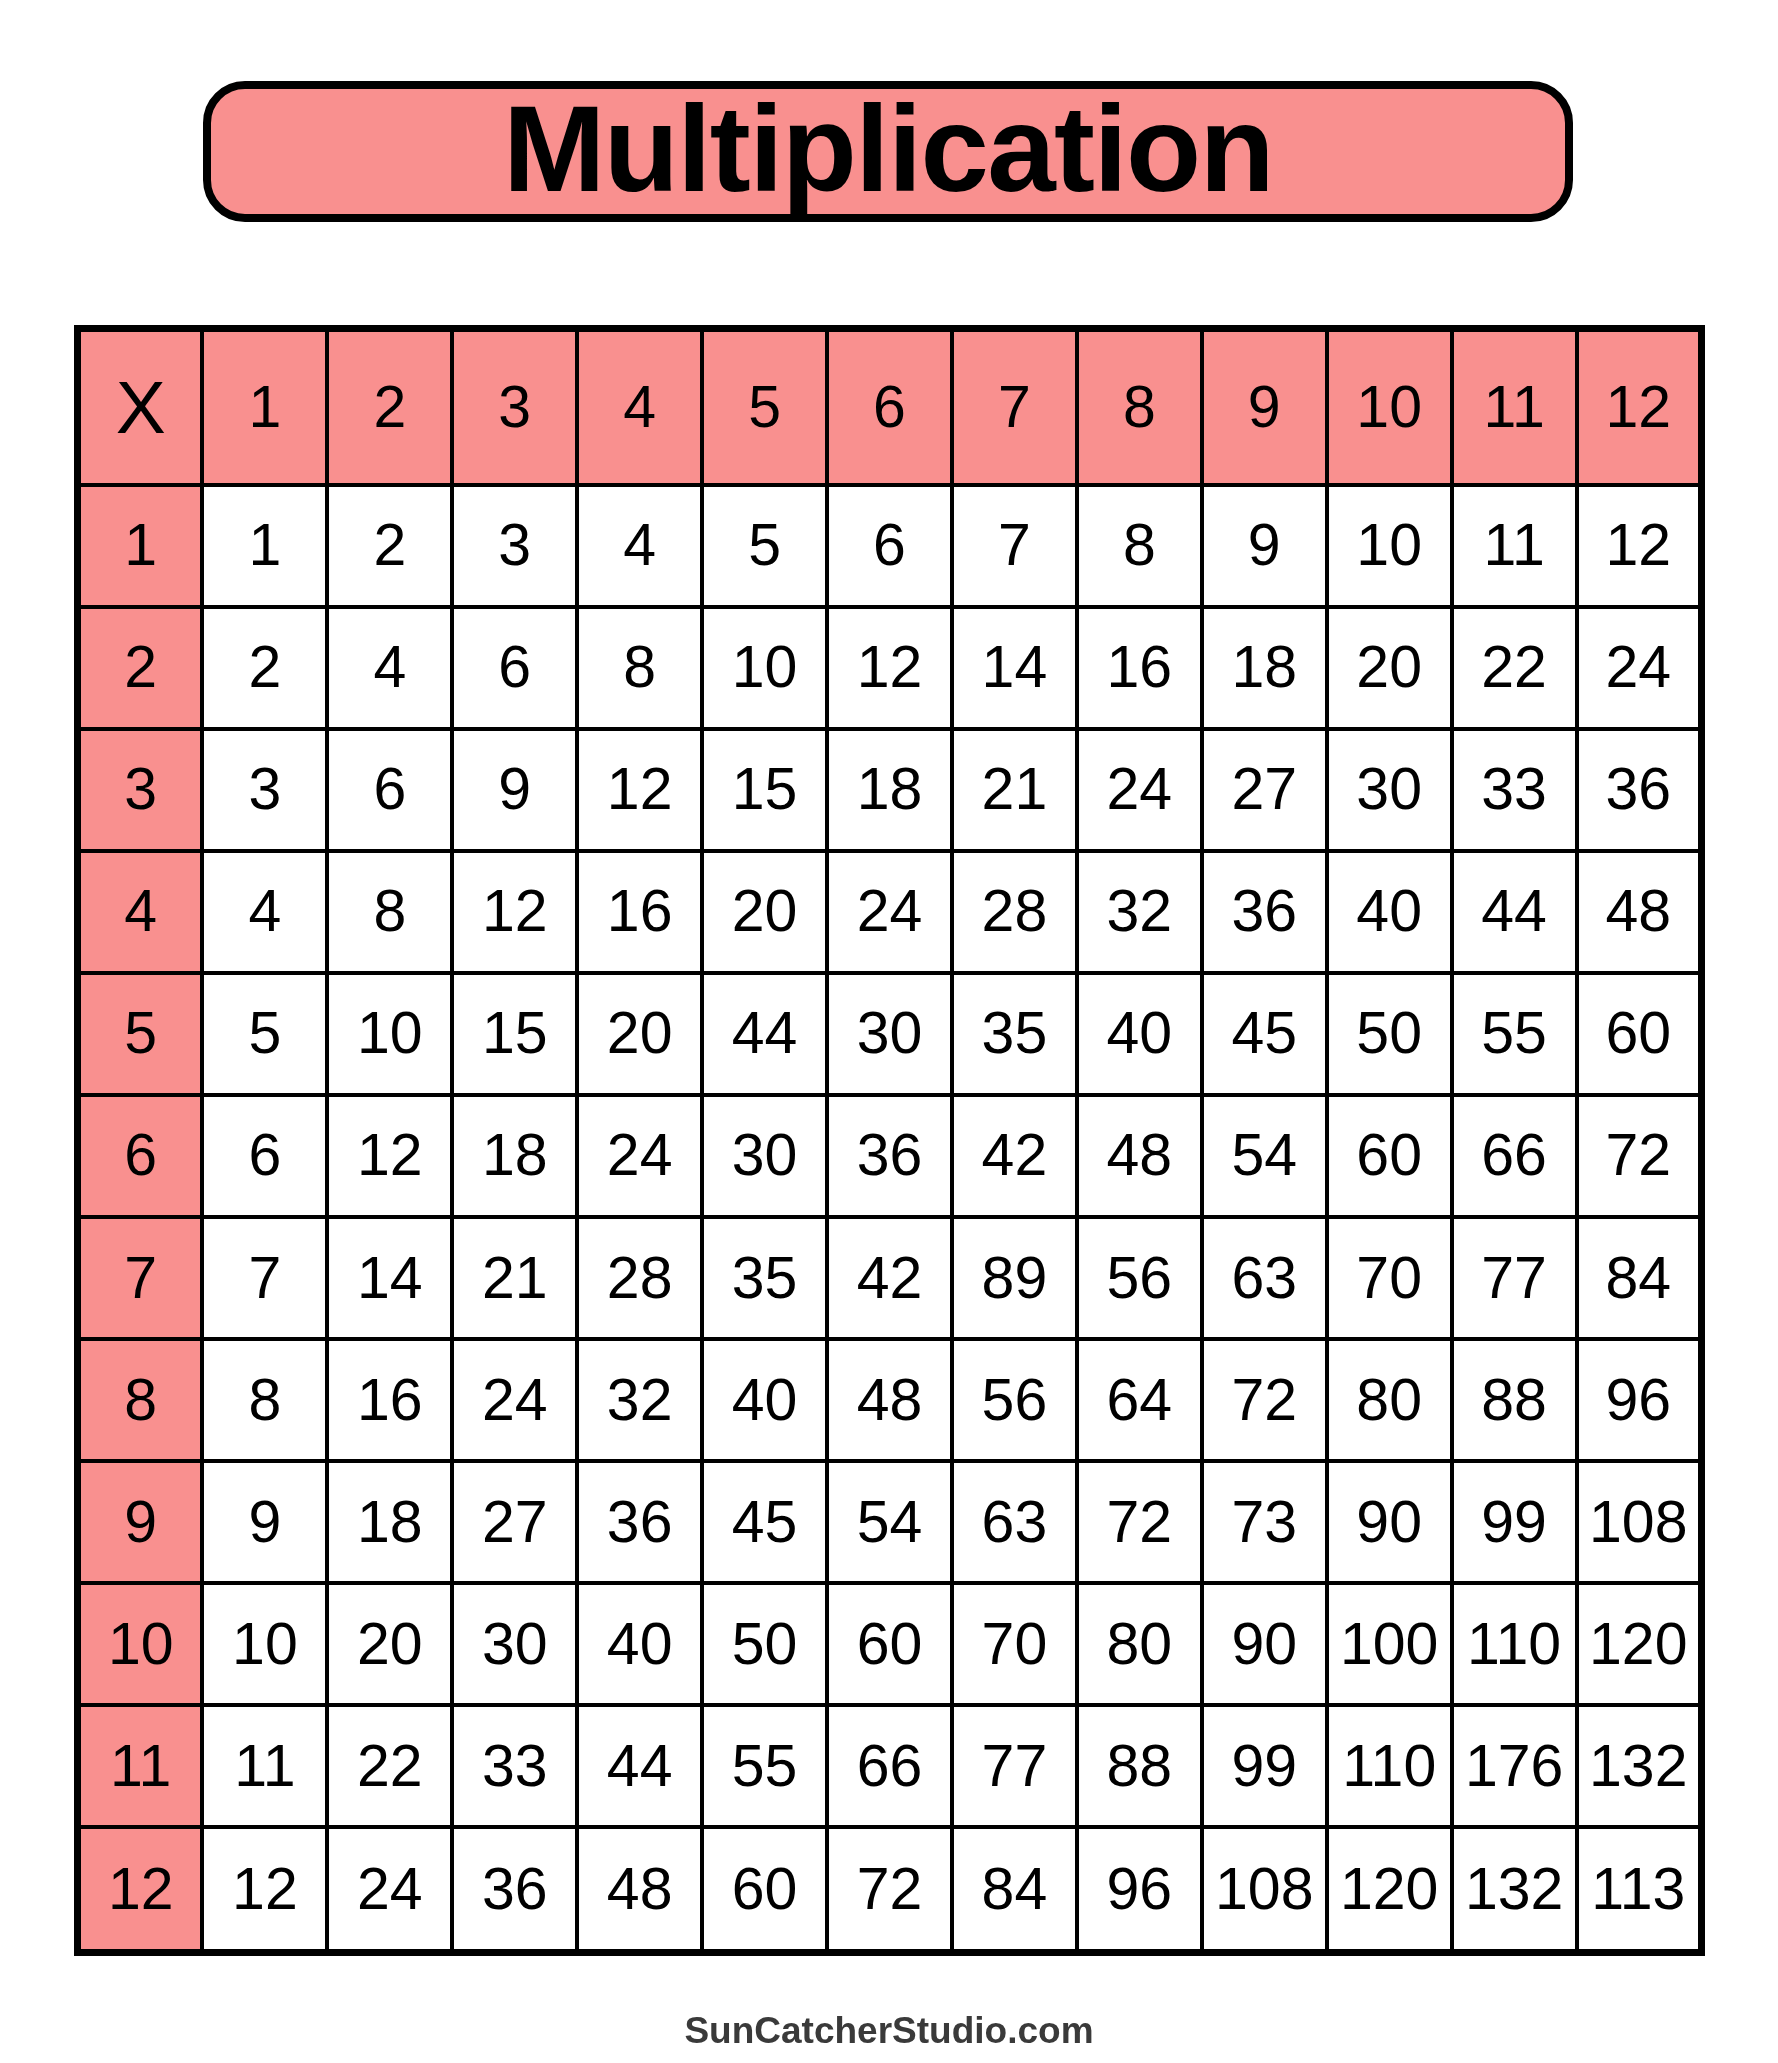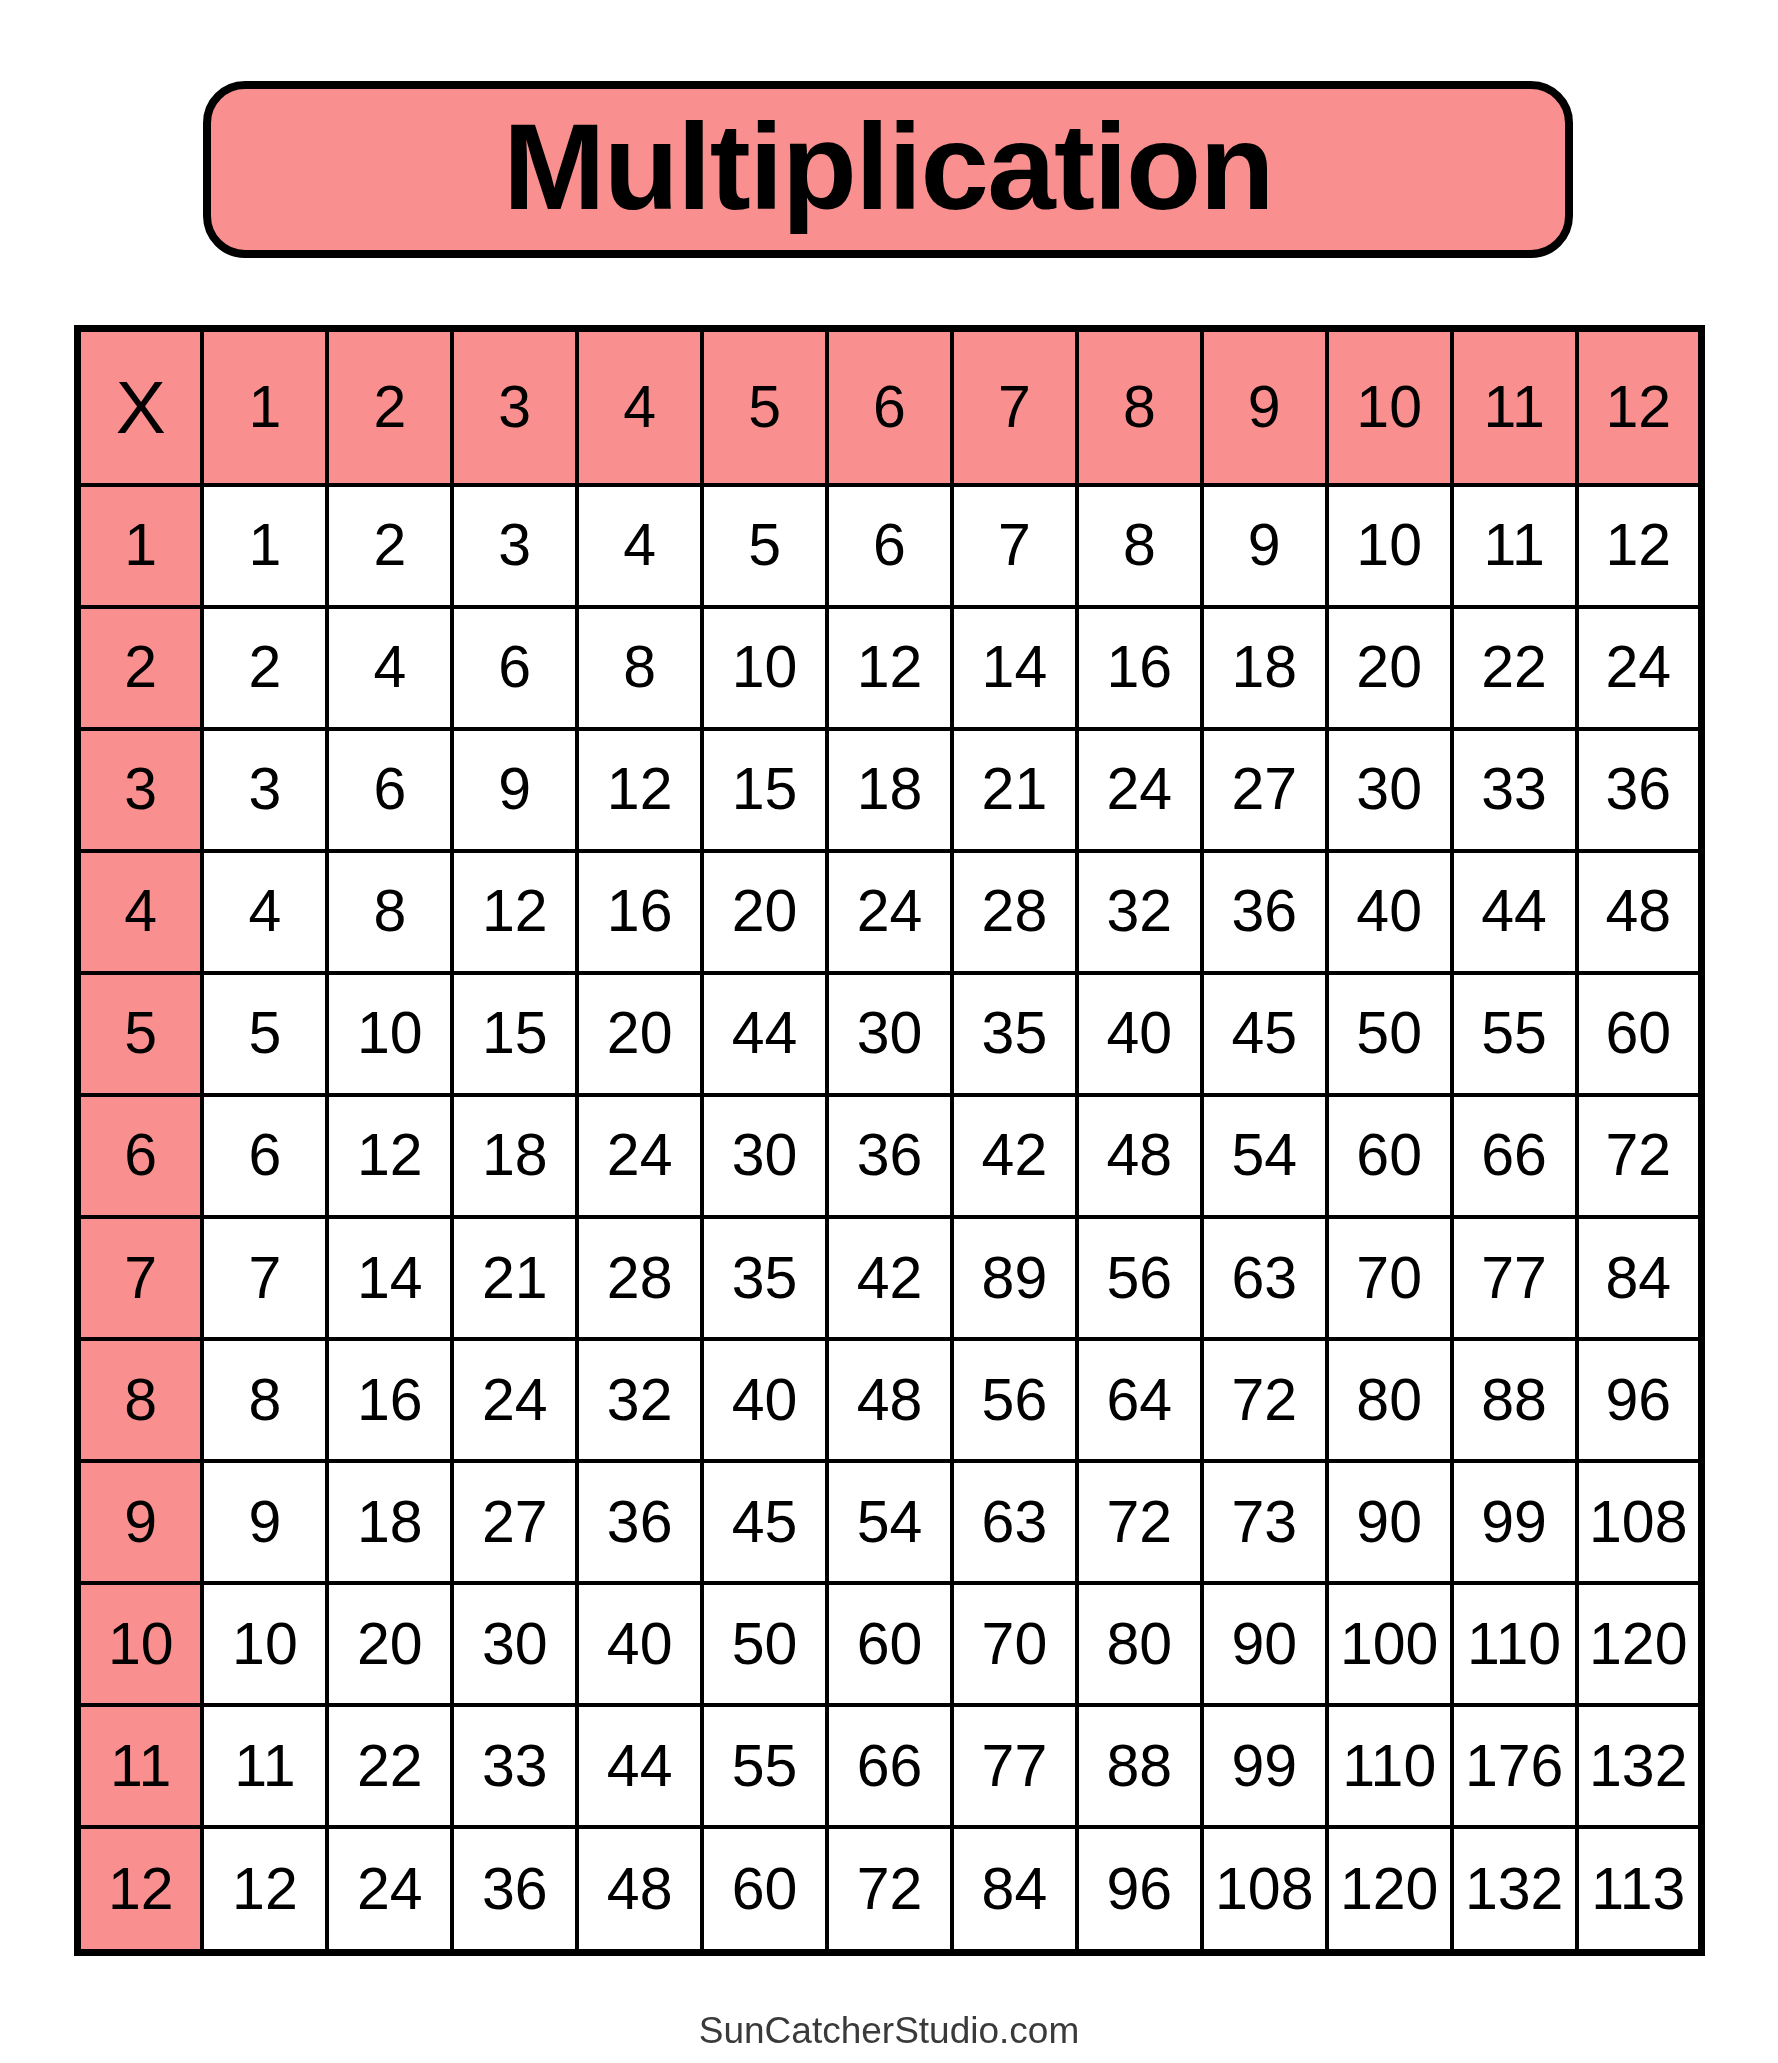--- a/index.html
+++ b/index.html
@@ -15,21 +15,21 @@
     color: var(--ink, #000000);
     overflow: hidden;
   }
 
   
   .title-pill {
     position: absolute;
     left: 203px;
     top: 81px;
     width: 1370px;
-    height: 177px;
+    height: 141px;
     box-sizing: border-box;
     background: var(--pink, #F9908F);
     border: 8px solid var(--line, #000000);
     border-radius: 42px;
     display: flex;
     align-items: center;
     justify-content: center;
   }
   .title-text {
     font-size: 123px;
@@ -70,20 +70,21 @@
   
   .footer-credit {
     position: absolute;
     left: 0;
     top: 2010px;
     width: 1778px;
     text-align: center;
     font-size: 37px;
     letter-spacing: 0;
     color: var(--footer-c, #3A3A3A);
+    font-weight: bold;
   }
 </style>
 </head>
 <body style="--pink: #F9908F; --line: #000000; --cell-bg: #FFFFFF; --page-bg: #FFFFFF; --ink: #000000; --footer-c: #3A3A3A;">
 
 <div class="title-pill">
   <span class="title-text">Multiplication</span>
 </div>
 
 <table class="mult-table">

